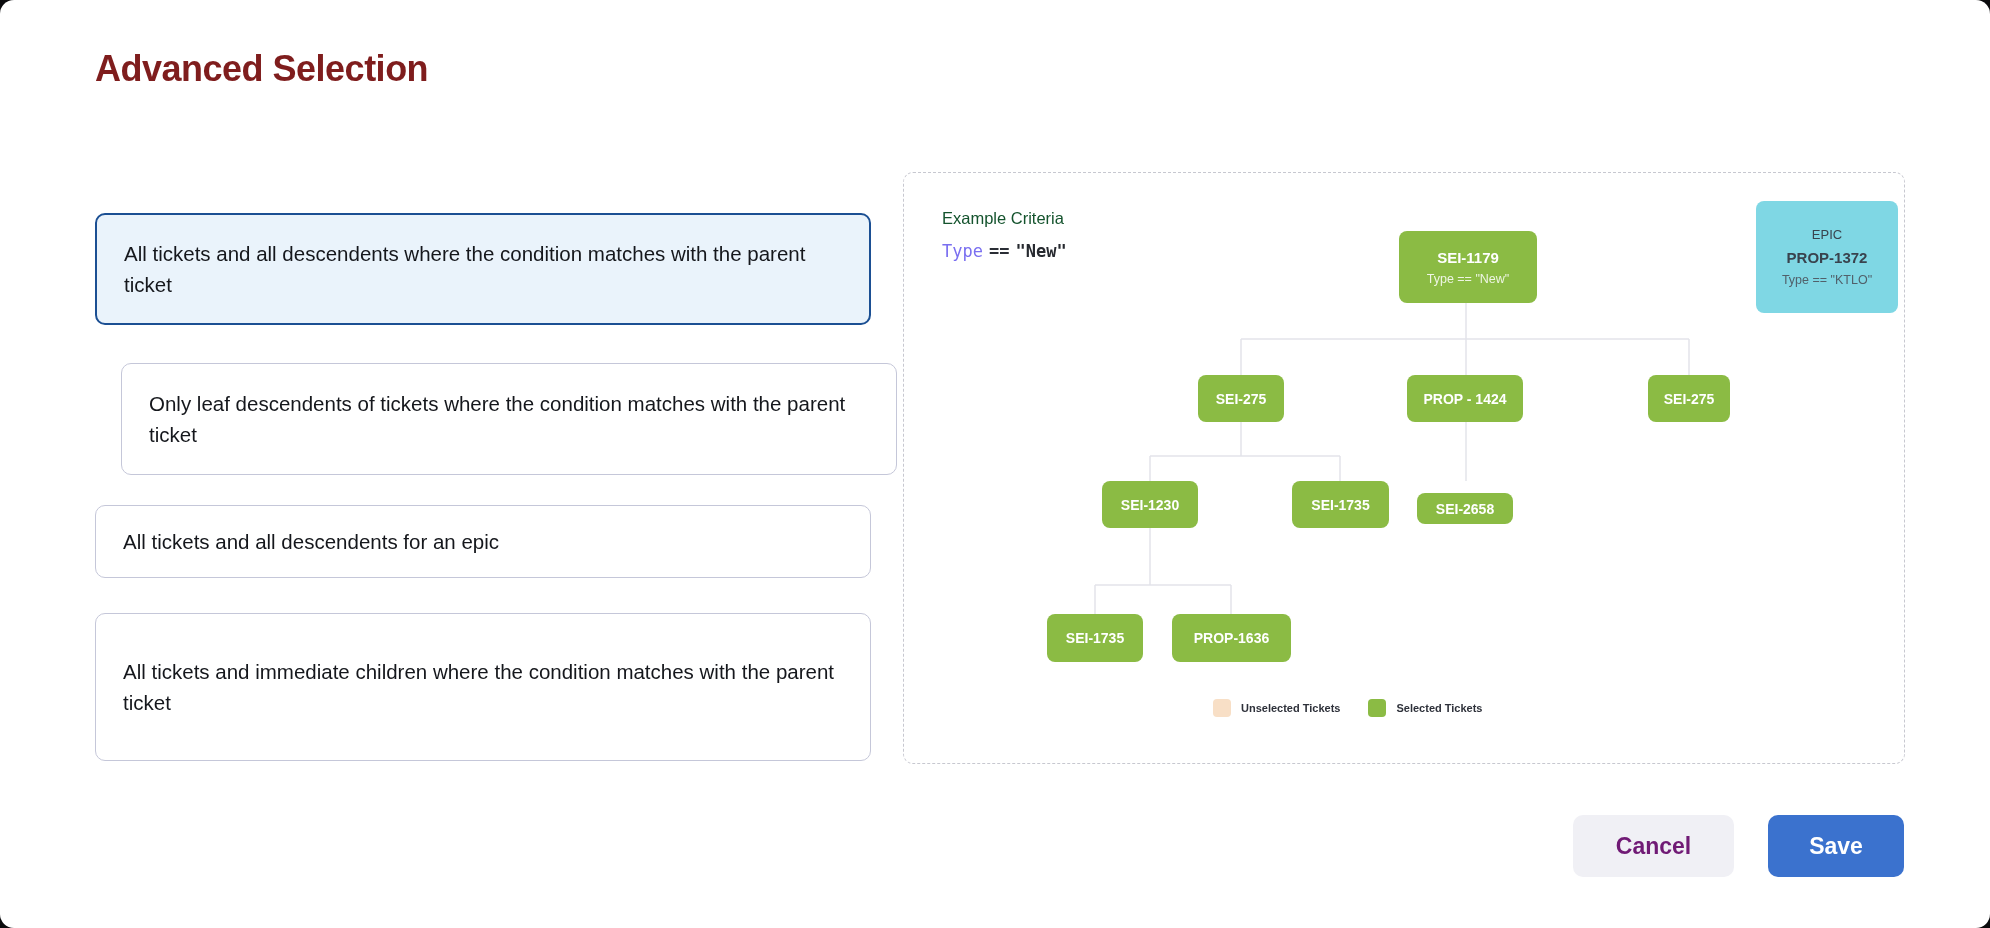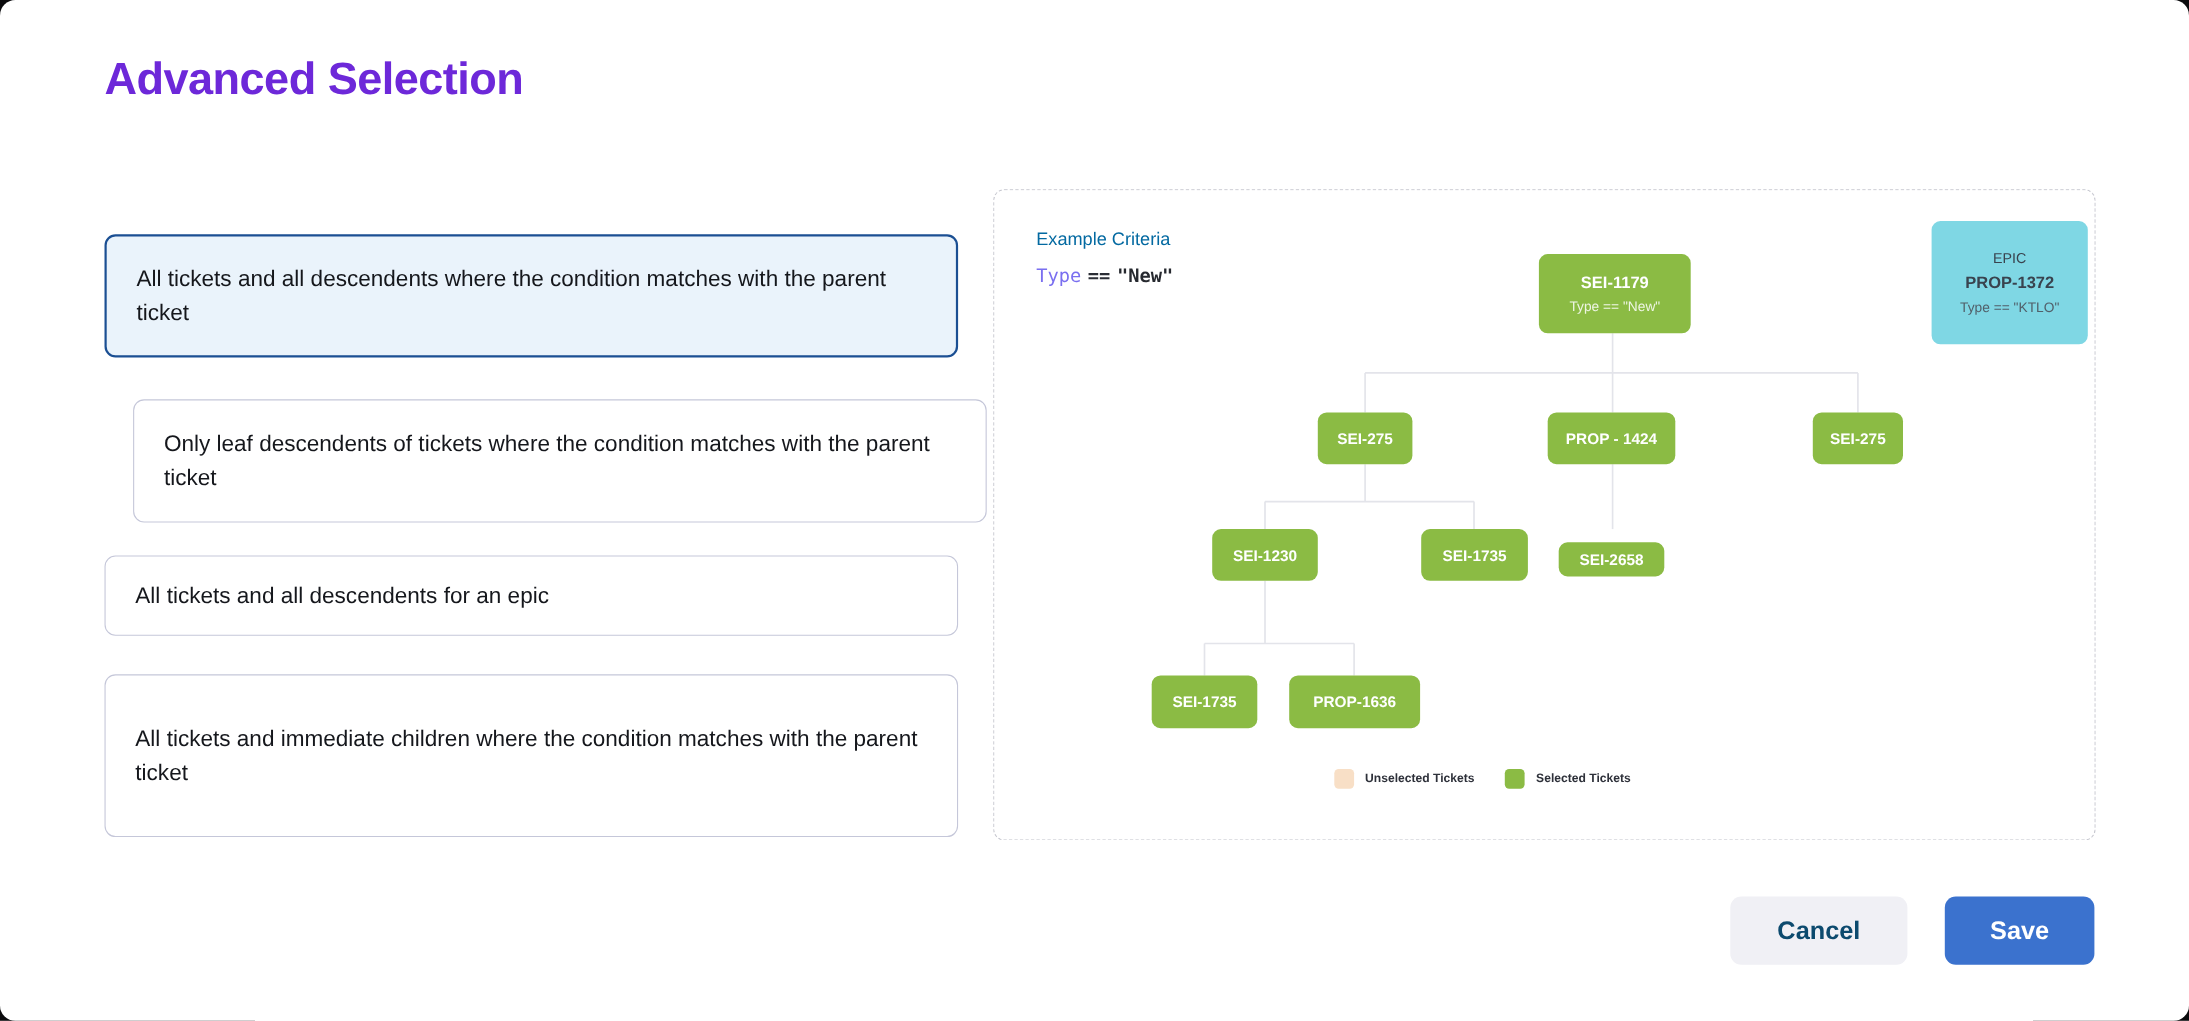--- a/index.html
+++ b/index.html
@@ -1,31 +1,31 @@
 <!DOCTYPE html>
 <html><head>
 <meta charset="utf-8">
 <style>
   * { margin:0; padding:0; box-sizing:border-box; }
   html,body { width:1990px; height:928px; }
   body { background:#0b0b0d; font-family:"Liberation Sans", sans-serif; position:relative; overflow:hidden; }
   .modal { position:absolute; inset:0; background:#ffffff; border-radius:14px; }
 
-  .page-title { position:absolute; left:95px; top:48px; font-size:41px; font-weight:700; letter-spacing:-0.5px; color:#6d28d9; }
+  .page-title { position:absolute; left:95px; top:48px; font-size:36px; font-weight:700; letter-spacing:-0.5px; color:#7f1d1d; }
 
   .option-card { position:absolute; left:95px; width:776px; border:1.5px solid #C5C7D9; background:#ffffff; border-radius:10px; display:flex; align-items:center; padding:20px 27px; cursor:pointer; }
   .option-card .option-label { font-size:20.5px; line-height:31px; font-weight:500; color:#15171C; }
   .option-card.selected { border:2px solid #1B4F93; background:#EAF3FB; }
   .card-1 { top:213px; height:112px; }
   .card-2 { top:363px; height:112px;margin-left:26px; }
   .card-3 { top:505px; height:73px; }
   .card-4 { top:613px; height:148px; }
 
   .example-panel { position:absolute; left:903px; top:172px; width:1002px; height:592px; border:1.5px dashed #C7C8D0; border-radius:10px; background:#ffffff; }
-  .example-heading { position:absolute; left:38px; top:36px; font-size:16.5px; font-weight:500; color:#0369a1; }
+  .example-heading { position:absolute; left:38px; top:36px; font-size:16.5px; font-weight:500; color:#14532d; }
   .criteria-line { position:absolute; left:38px; top:68px; font-family:"DejaVu Sans Mono", monospace; font-size:17px; }
   .criteria-line .kw { color:#7A6FF0; }
   .criteria-line .op { color:#2A2D35; font-weight:700; padding:0 6px; }
   .criteria-line .val { color:#26292F; font-weight:700; }
 
   .epic-card { position:absolute; left:852px; top:28px; width:142px; height:112px; background:#7FD7E4; border-radius:8px; display:flex; flex-direction:column; justify-content:center; align-items:center; gap:7px; }
   .epic-type { font-size:13px; font-weight:400; color:#39434E; }
   .epic-id { font-size:15px; font-weight:700; color:#39434E; }
   .epic-criteria { font-size:12.5px; color:#51606A; }
 
@@ -43,21 +43,21 @@
   .n-t4-0 { left:143px; top:441px; width:96px;  height:48px; }
   .n-t4-1 { left:268px; top:441px; width:119px; height:48px; }
   .connectors { position:absolute; left:0; top:0; width:1002px; height:592px; pointer-events:none; }
 
   .legend { position:absolute; left:309px; top:526px; display:flex; align-items:center; gap:28px; }
   .legend-item { display:flex; align-items:center; gap:10px; }
   .legend-swatch { width:18px; height:18px; border-radius:4px; }
   .legend-label { font-size:11px; font-weight:700; color:#2E313A; }
 
   .btn { position:absolute; top:815px; height:62px; border:none; border-radius:10px; font-family:"Liberation Sans", sans-serif; font-size:23px; font-weight:700; cursor:pointer; }
-  .btn-cancel { left:1573px; width:161px; background:#F0F0F5; color:#0c4a6e; }
+  .btn-cancel { left:1573px; width:161px; background:#F0F0F5; color:#701a75; }
   .btn-save { left:1768px; width:136px; background:#3B72CE; color:#ffffff; }
 </style>
 </head>
 <body>
 
 <div class="modal">
 
   <h1 class="page-title">Advanced Selection</h1>
 
   <div class="option-card card-1 selected">

